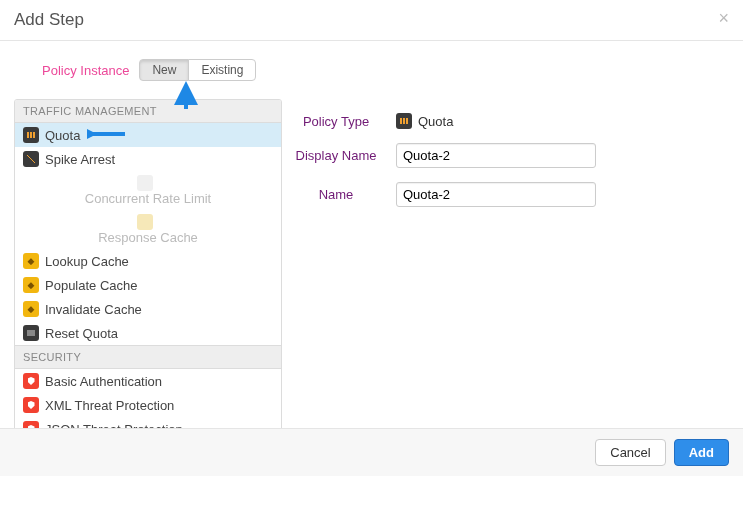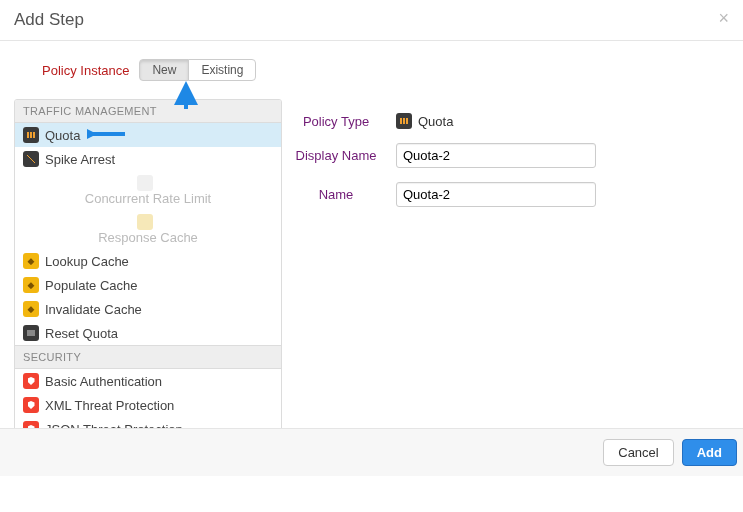--- a/index.html
+++ b/index.html
@@ -41,21 +41,21 @@
   }
   .pi-row {
     display: flex;
     align-items: center;
     margin-bottom: 18px;
     padding-left: 28px;
     position: relative;
   }
   .pi-label {
     font-size: 13px;
-    color: #b91c1c;
+    color: #ec4899;
     margin-right: 10px;
   }
   .btn-group {
     display: inline-flex;
     position: relative;
   }
   .btn-seg {
     font-size: 12px;
     padding: 3px 12px;
     border: 1px solid #ccc;
@@ -183,21 +183,21 @@
     display:inline-flex;align-items:center;justify-content:center;
   }
   .pt-icon::after{content:"";display:block;width:8px;height:6px;background:linear-gradient(to right,#f0a030 2px,transparent 2px,transparent 3px,#f0a030 3px,#f0a030 5px,transparent 5px,transparent 6px,#f0a030 6px);}
   
   .modal-footer {
     position: absolute;
     bottom: 0;
     left: 0; right: 0;
     border-top: 1px solid #e5e5e5;
     background: #f7f7f7;
-    padding: 10px 6px;
+    padding: 10px 14px;
     display: flex;
     justify-content: flex-end;
     gap: 8px;
   }
   .btn {
     font-size: 13px;
     padding: 5px 14px;
     border-radius: 4px;
     cursor: pointer;
   }

